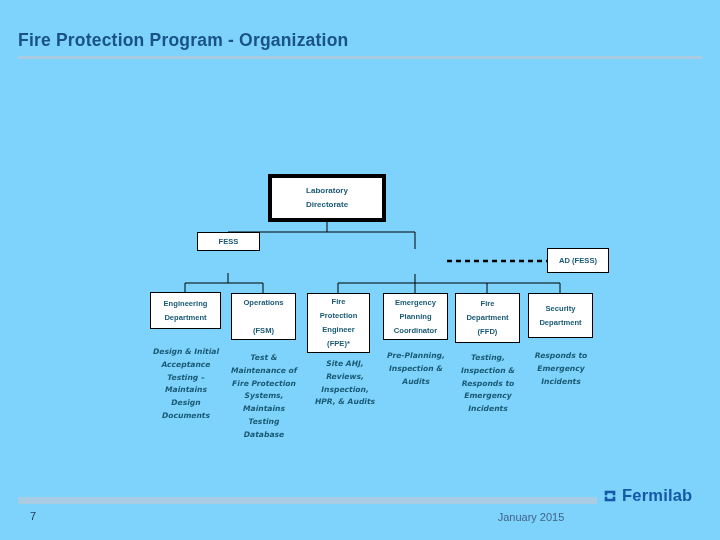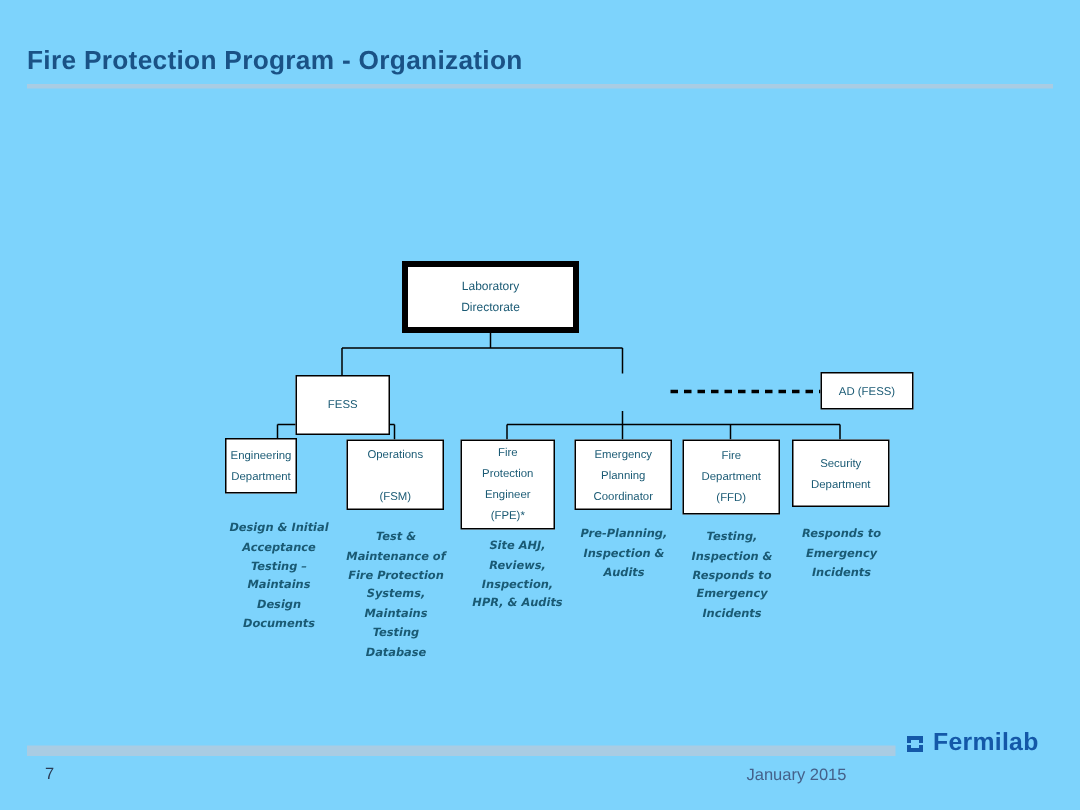--- a/index.html
+++ b/index.html
@@ -13,21 +13,21 @@
     font-size:17.5px; font-weight:bold; color:#1a5286; letter-spacing:0.2px;
   }
   .title-underline {
     position:absolute; left:18px; top:56px; width:684px; height:3px;
     background:#a9cce3;
   }
   .connectors { position:absolute; left:0; top:0; width:720px; height:540px; pointer-events:none; }
   .node {
     position:absolute; border:1px solid #000000; background:#ffffff;
     display:flex; align-items:center; justify-content:center; text-align:center;
-    color:#1a5a74; font-size:7.6px; font-weight:400; line-height:14px;
+    color:#1a5a74; font-size:7.6px; font-weight:700; line-height:14px;
     white-space:pre-line; box-sizing:border-box;
   }
   .node.root { border:4px solid #000000; font-size:8px; }
   .desc {
     position:absolute; width:92px; text-align:center; color:#1a5a74;
     font-size:7.6px; font-style:italic; font-weight:600; line-height:12.8px;
     white-space:pre-line; font-family:"DejaVu Sans", sans-serif;
   }
   .footer-bar { position:absolute; left:18px; top:497px; width:579px; height:7px; background:#a9cce3; }
   .logo { position:absolute; left:602px; top:486px; display:flex; align-items:center;text-align:center; }
@@ -59,24 +59,24 @@
       <path d="M487 283 V293"></path>
       <path d="M560 283 V293"></path>
       <path d="M415 283 V293"></path>
     </g>
     <path d="M447 261 H547" stroke="#000000" stroke-width="2.4" stroke-dasharray="5,4" fill="none"></path>
   </svg>
 
   <div class="node root" style="left:268px; top:174px; width:118px; height:48px;">Laboratory
 Directorate</div>
 
-  <div class="node" style="left:197px; top:250px; width:63px; height:40px;">FESS</div>
+  <div class="node" style="left:197px; top:232px; width:63px; height:19px;">FESS</div>
   <div class="node" style="left:547px; top:248px; width:62px; height:25px;">AD (FESS)</div>
 
-  <div class="node" style="left:150px; top:292px; width:48px; height:37px;">Engineering
+  <div class="node" style="left:150px; top:292px; width:71px; height:37px;">Engineering
 Department</div>
   <div class="node" style="left:231px; top:293px; width:65px; height:47px;">Operations
 
 (FSM)</div>
   <div class="node" style="left:307px; top:293px; width:63px; height:60px;">Fire
 Protection
 Engineer
 (FPE)*</div>
   <div class="node" style="left:383px; top:293px; width:65px; height:47px;">Emergency
 Planning

